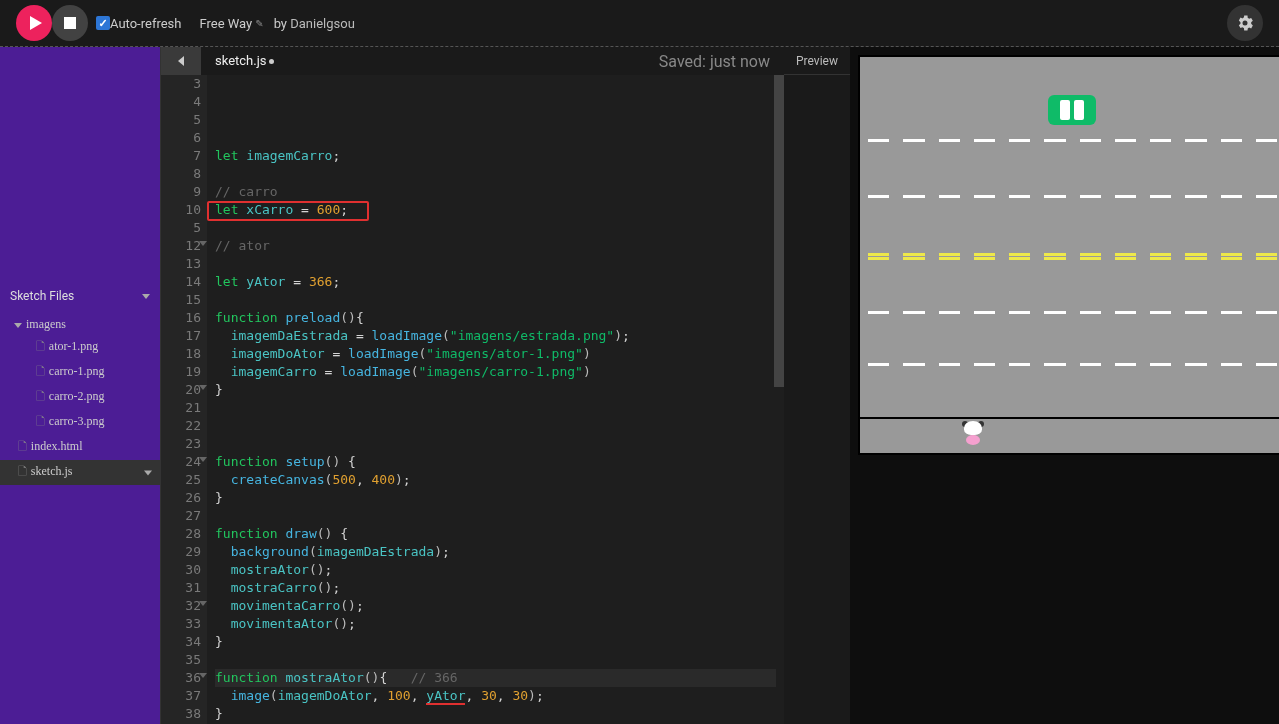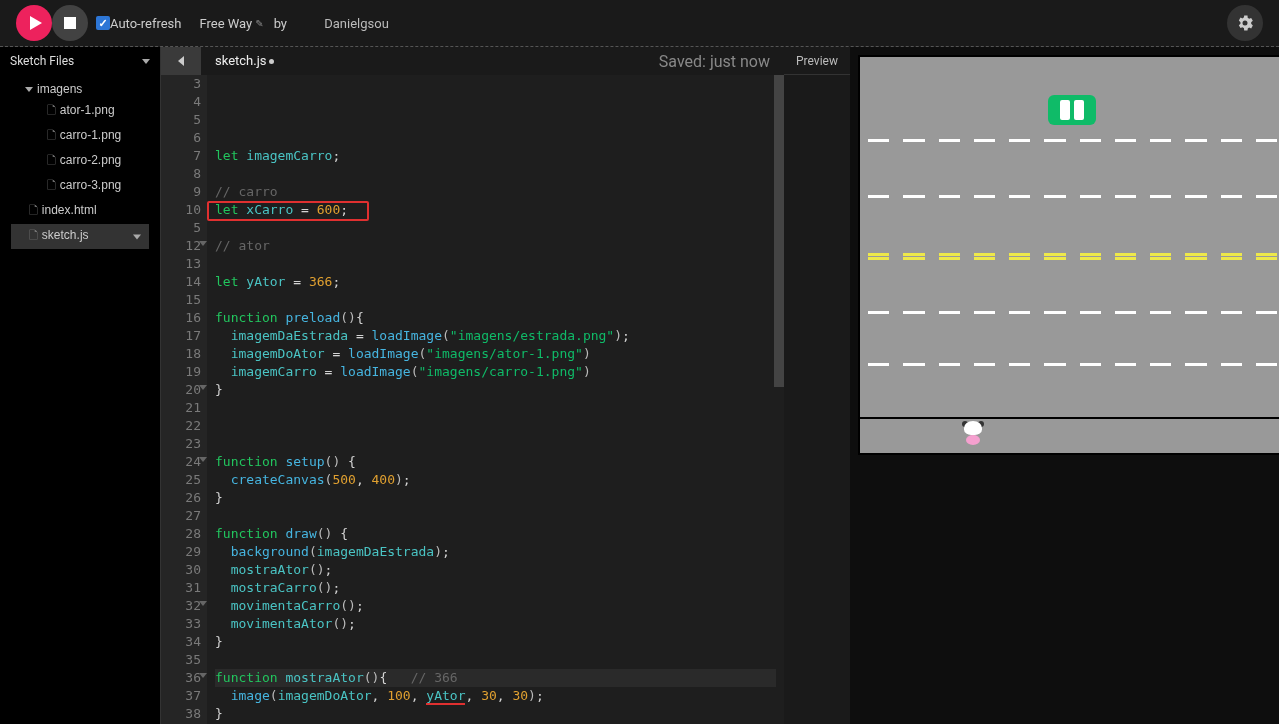--- a/index.html
+++ b/index.html
@@ -5,30 +5,30 @@
   *{margin:0;padding:0;box-sizing:border-box;}
   body{background:#1a1a1a;font-family:-apple-system,BlinkMacSystemFont,"Segoe UI",Roboto,sans-serif;color:#d4d4d4;font-size:13px;overflow:hidden;width:1279px;height:724px;}
   .topbar{height:46px;display:flex;align-items:center;padding:0 16px;}
   .play-btn{width:36px;height:36px;border-radius:50%;background:#ed225d;display:flex;align-items:center;justify-content:center;cursor:pointer;}
   .stop-btn{width:36px;height:36px;border-radius:50%;background:#424242;display:flex;align-items:center;justify-content:center;cursor:pointer;}
   .play-tri{width:0;height:0;border-left:12px solid #fff;border-top:7px solid transparent;border-bottom:7px solid transparent;margin-left:3px;}
   .stop-sq{width:12px;height:12px;background:#fff;}
   .cb{width:14px;height:14px;background:#2d76d6;display:flex;align-items:center;justify-content:center;border-radius:2px;}
   .cb::after{content:"✓";color:#fff;font-size:11px;font-weight:bold;}
   .top-txt{color:#ccc;font-size:13px;}
-  .top-link{color:#bbb;margin-left:34px;}
+  .top-link{color:#bbb;}
   .pencil{font-size:10px;color:#888;margin-left:3px;}
   .spacer{flex:1;}
   .gear{width:36px;height:36px;border-radius:50%;background:#333;display:flex;align-items:center;justify-content:center;cursor:pointer;}
   .dashed-sep{height:0;border-top:1px dashed #555;margin:0;}
   .main{display:flex;height:calc(100% - 47px);}
-  .sidebar{width:160px;background:#000000;display:flex;flex-direction:column;}
+  .sidebar{width:160px;background:#4c1d95;display:flex;flex-direction:column;justify-content:center;}
   .side-hdr{height:28px;display:flex;align-items:center;padding:0 10px;justify-content:space-between;color:#ddd;font-size:12px;}
   .tri-down{display:inline-block;width:0;height:0;border-left:4px solid transparent;border-right:4px solid transparent;border-top:5px solid #aaa;}
-  .tree{padding:4px 11px;font-family:Liberation Sans, sans-serif;font-size:12px;}
+  .tree{padding:4px 0;font-family:Liberation Serif, serif;font-size:12px;}
   .tree-item{padding:3px 0 3px 18px;color:#ccc;cursor:pointer;white-space:nowrap;}
   .tree-item.folder{padding-left:14px;}
   .tree-item.file2{padding-left:36px;}
   .tree-item.active{background:#333;position:relative;}
   .tree-item.active::after{content:"";position:absolute;right:8px;top:50%;transform:translateY(-50%);width:0;height:0;border-left:4px solid transparent;border-right:4px solid transparent;border-top:5px solid #aaa;}
   .fold-icon{display:inline-block;width:0;height:0;border-left:4px solid transparent;border-right:4px solid transparent;border-top:5px solid #aaa;margin-right:4px;vertical-align:middle;}
   .file-icon{color:#888;margin-right:4px;font-size:11px;}
   .editor-col{flex:1;display:flex;flex-direction:column;min-width:0;border-left:1px solid #333;}
   .tabs-bar{height:28px;display:flex;align-items:center;background:#1a1a1a;}
   .collapse-btn{width:40px;height:28px;display:flex;align-items:center;justify-content:center;background:#3a3a3a;cursor:pointer;}

